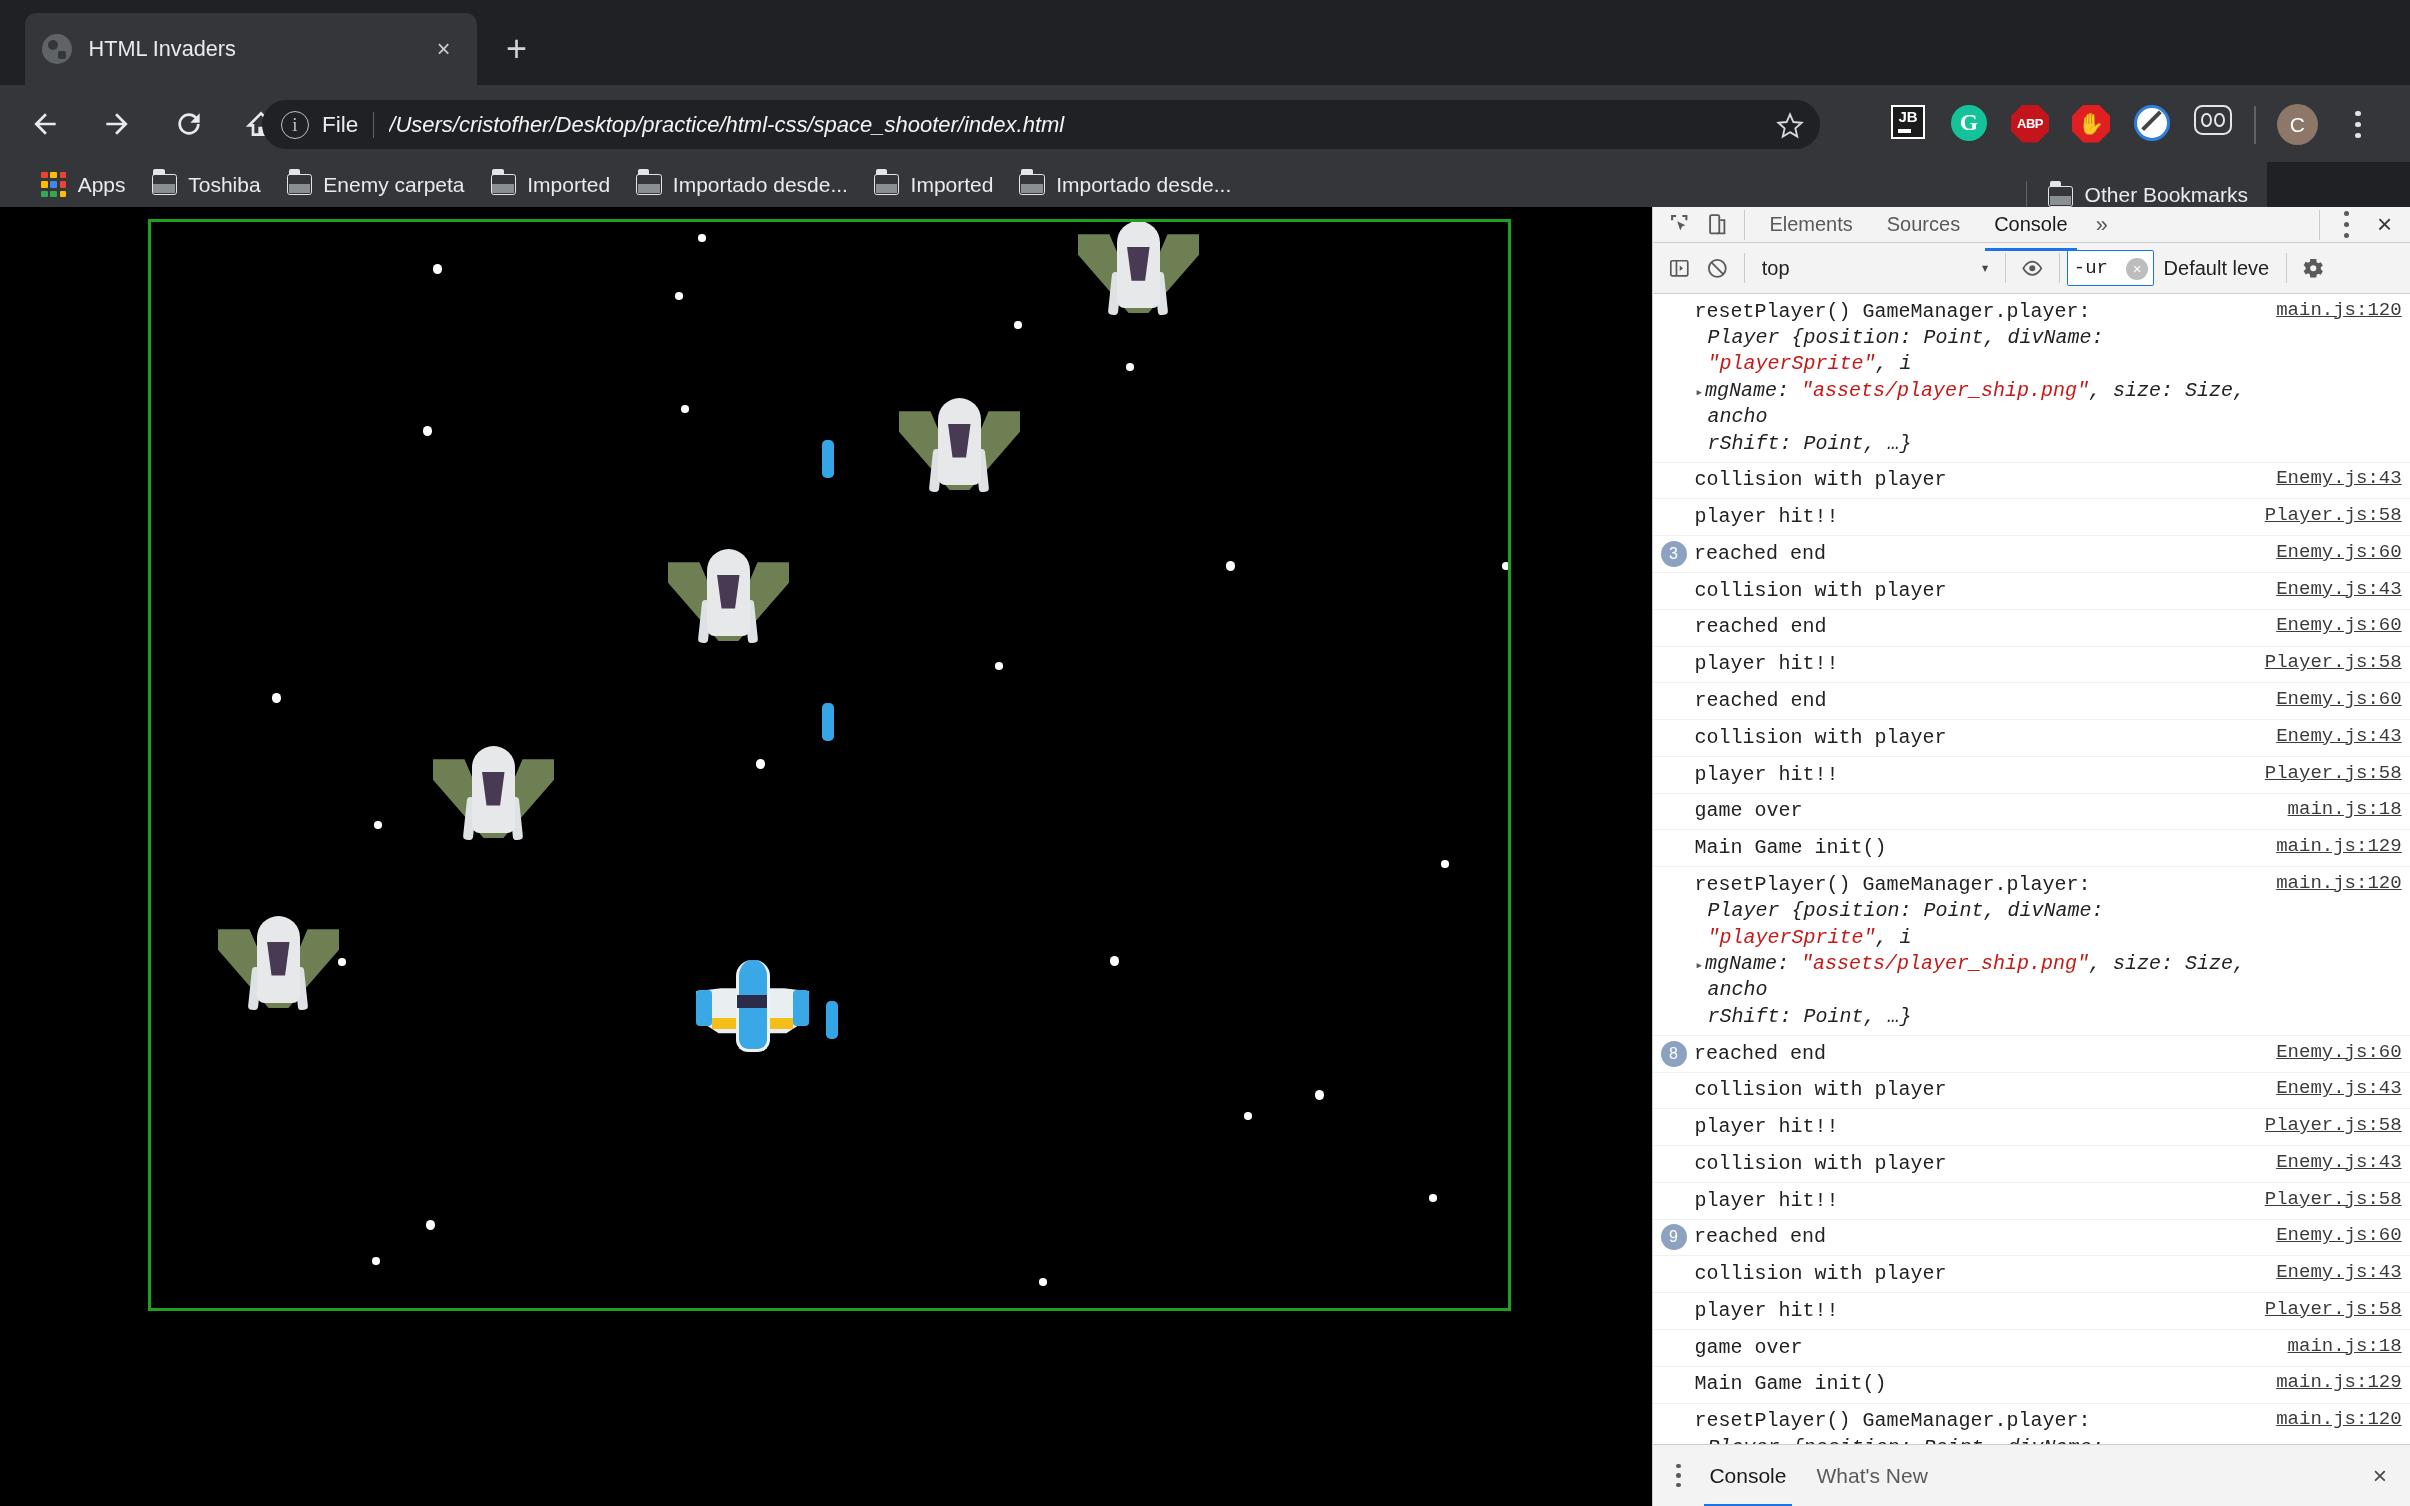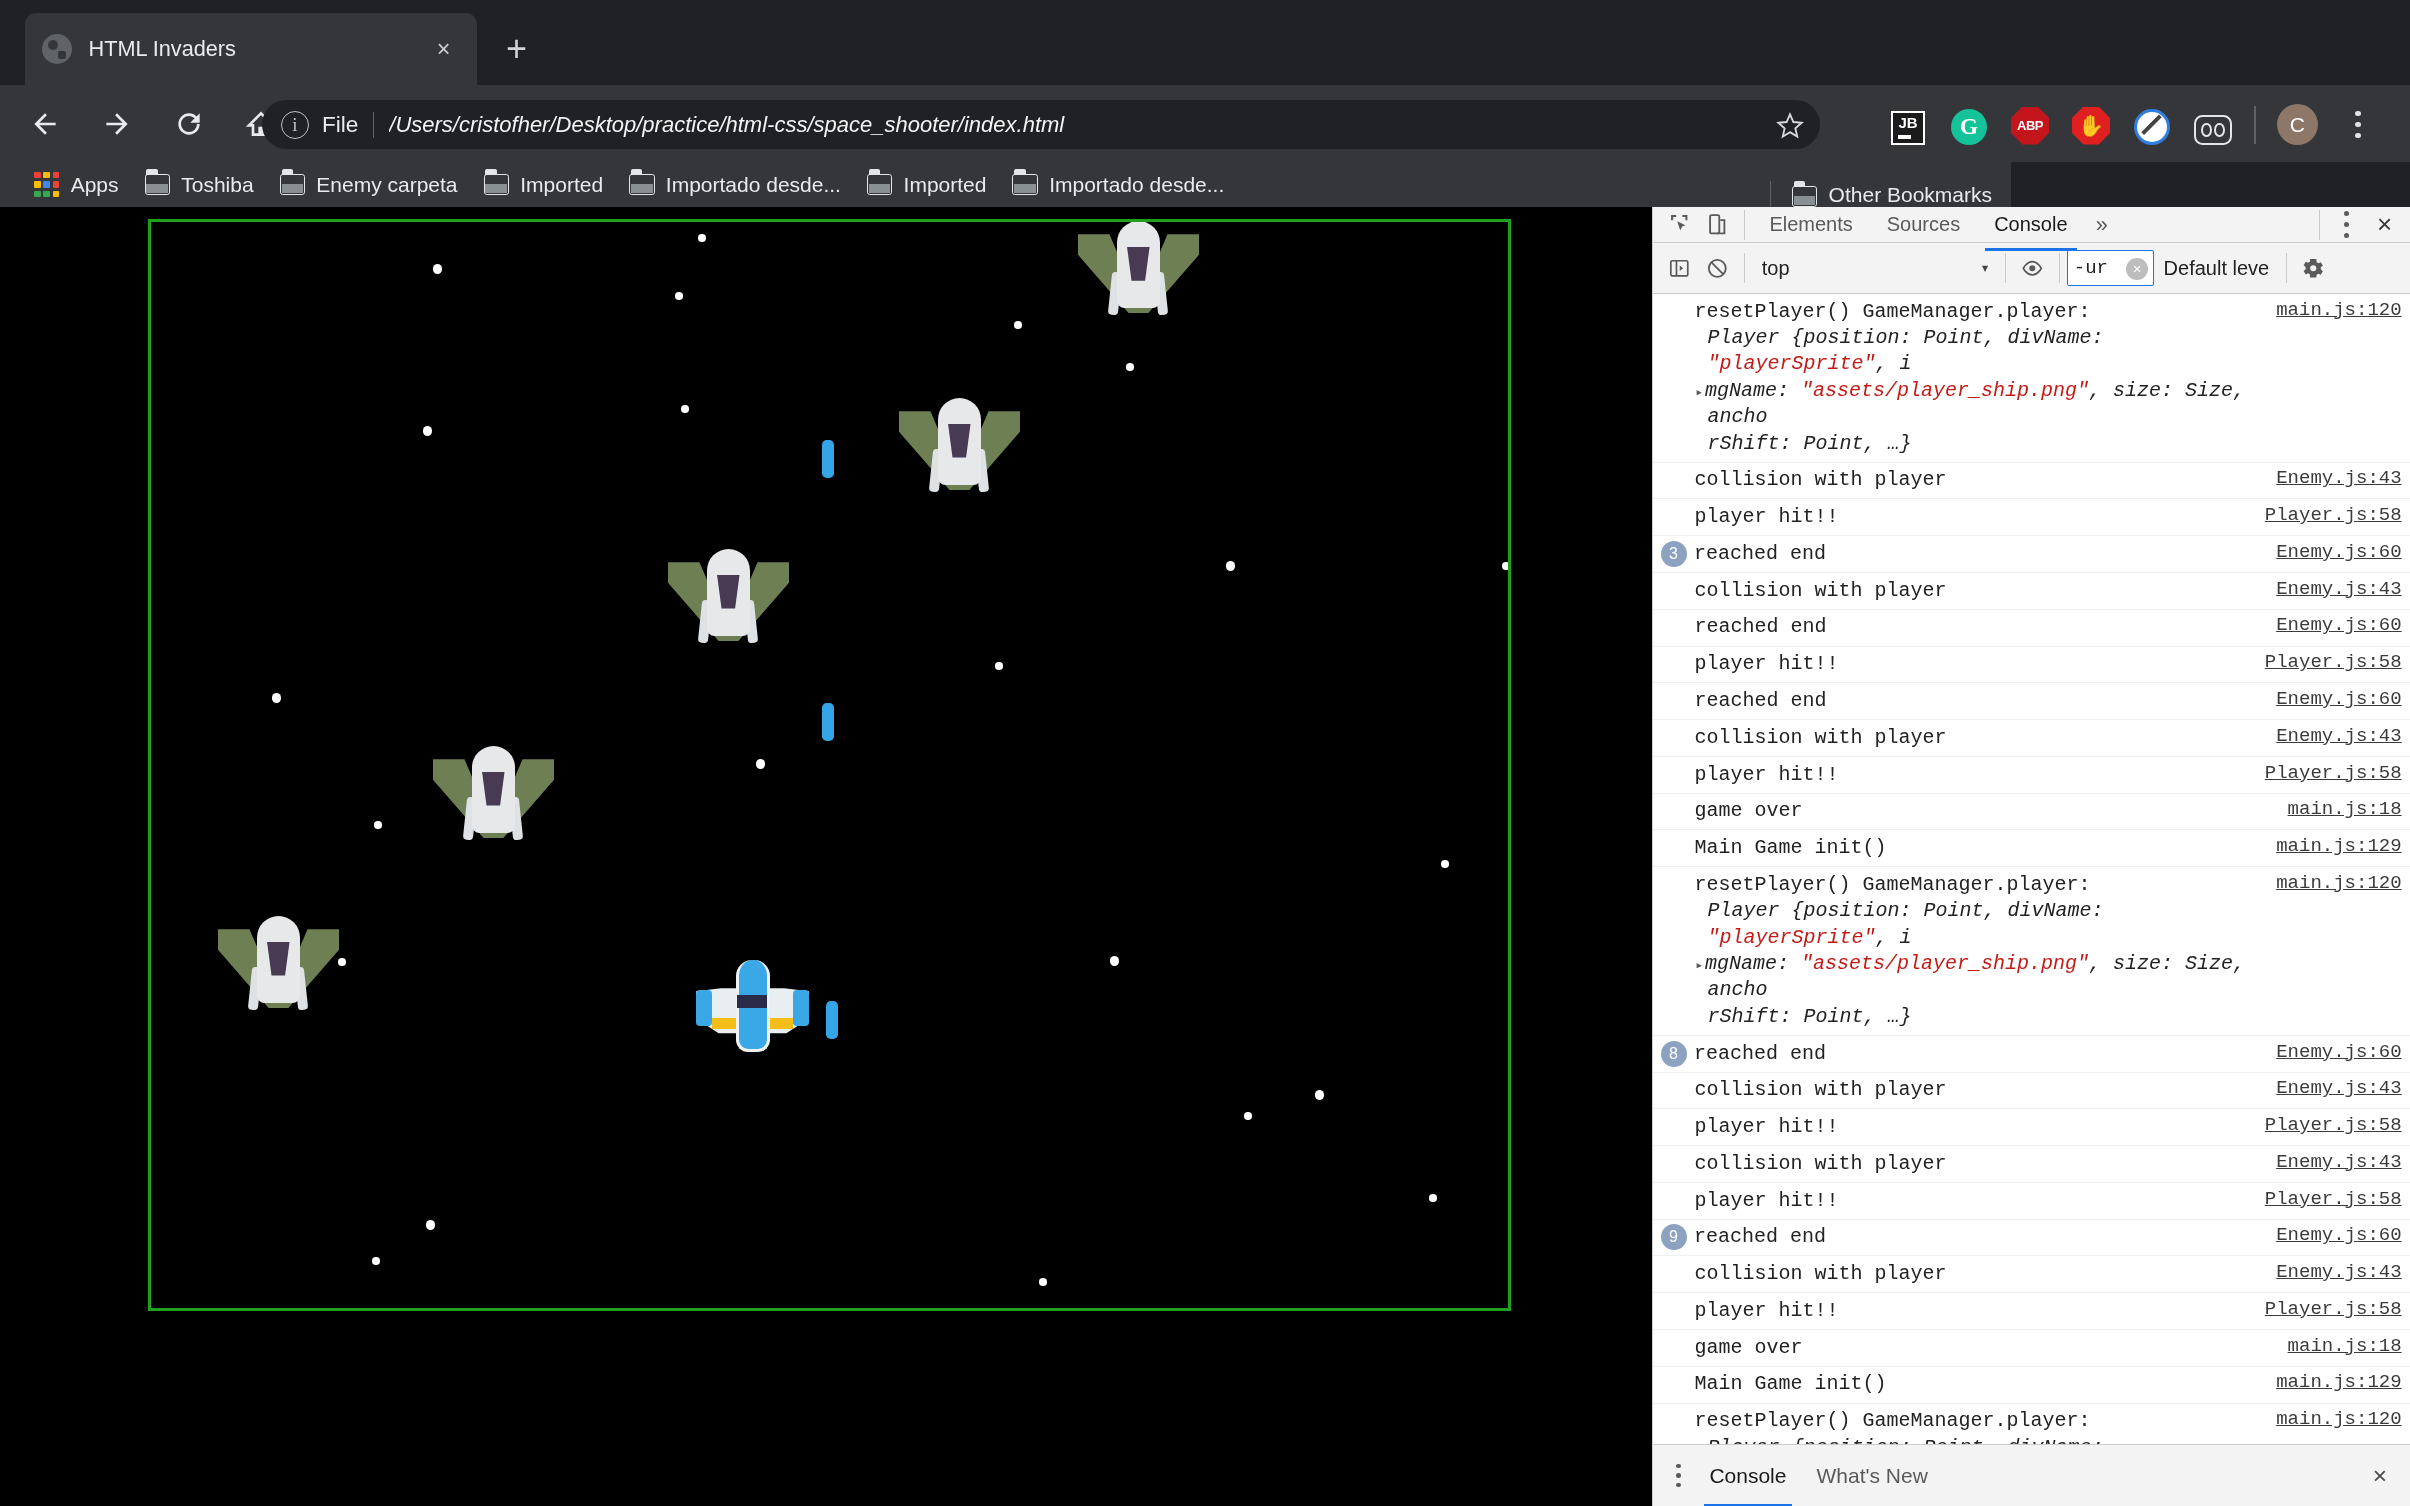--- a/index.html
+++ b/index.html
@@ -83,21 +83,21 @@
     overflow: hidden; flex: 1 1 auto; font-style: italic;
   }
   .omni-star {
     position: absolute; right: 13px; top: 8.5px; width: 34px; height: 34px;
     color: #d7dadd; display: flex; align-items: center; justify-content: center;
   }
   .ext-row {
     position: absolute; left: 1888px; top: 15px; height: 49px;
     display: flex; align-items: center; gap: 21px;
   }
-  .ext { width: 40px; height: 40px; display: flex; align-items: flex-end;
+  .ext { width: 40px; height: 40px; display: flex; align-items: flex-start;
          justify-content: center; position: relative; flex: 0 0 auto; }
   .ext-jb {
     width: 34px; height: 34px; border: 2.8px solid #fff; background: #1b1b1b;
     color: #fff; font-size: 15px; font-weight: bold; display: flex;
     align-items: flex-start; justify-content: center; padding-top: 1.9px;
     position: relative;
   }
   .ext-jb::after {
     content: ""; position: absolute; left: 4.7px; bottom: 3.8px;
     width: 13px; height: 3.8px; background: #fff;
@@ -144,22 +144,22 @@
     justify-content: center; flex: 0 0 auto;
   }
   .kebab {
     width: 38px; height: 41px; display: flex; flex-direction: column;
     align-items: center; justify-content: center; gap: 5.6px; flex: 0 0 auto;
   }
   .kebab i { width: 5.6px; height: 5.6px; border-radius: 50%; background: #e0e3e6; display: block; }
 
   
   .bookmarks {
-    position: absolute; left: 0; top: 162px; width: 2011px; height: 45px;
-    background: #35363a; display: flex; align-items: center; padding-left: 21px;
+    position: absolute; left: 0; top: 162px; width: 2267px; height: 45px;
+    background: #35363a; display: flex; align-items: center; padding-left: 28px;
   }
   .bm {
     display: flex; align-items: center; height: 45px; padding: 0 13px;
     color: #e8eaed; font-size: 21px; white-space: nowrap; flex: 0 0 auto;
   }
   .bm-apps {
     display: grid; grid-template-columns: repeat(3, 6.6px);
     grid-template-rows: repeat(3, 6.6px); gap: 2.8px; margin-right: 11.3px;
   }
   .bm-apps i { display: block; width: 6.6px; height: 6.6px; border-radius: 0.9px; }

